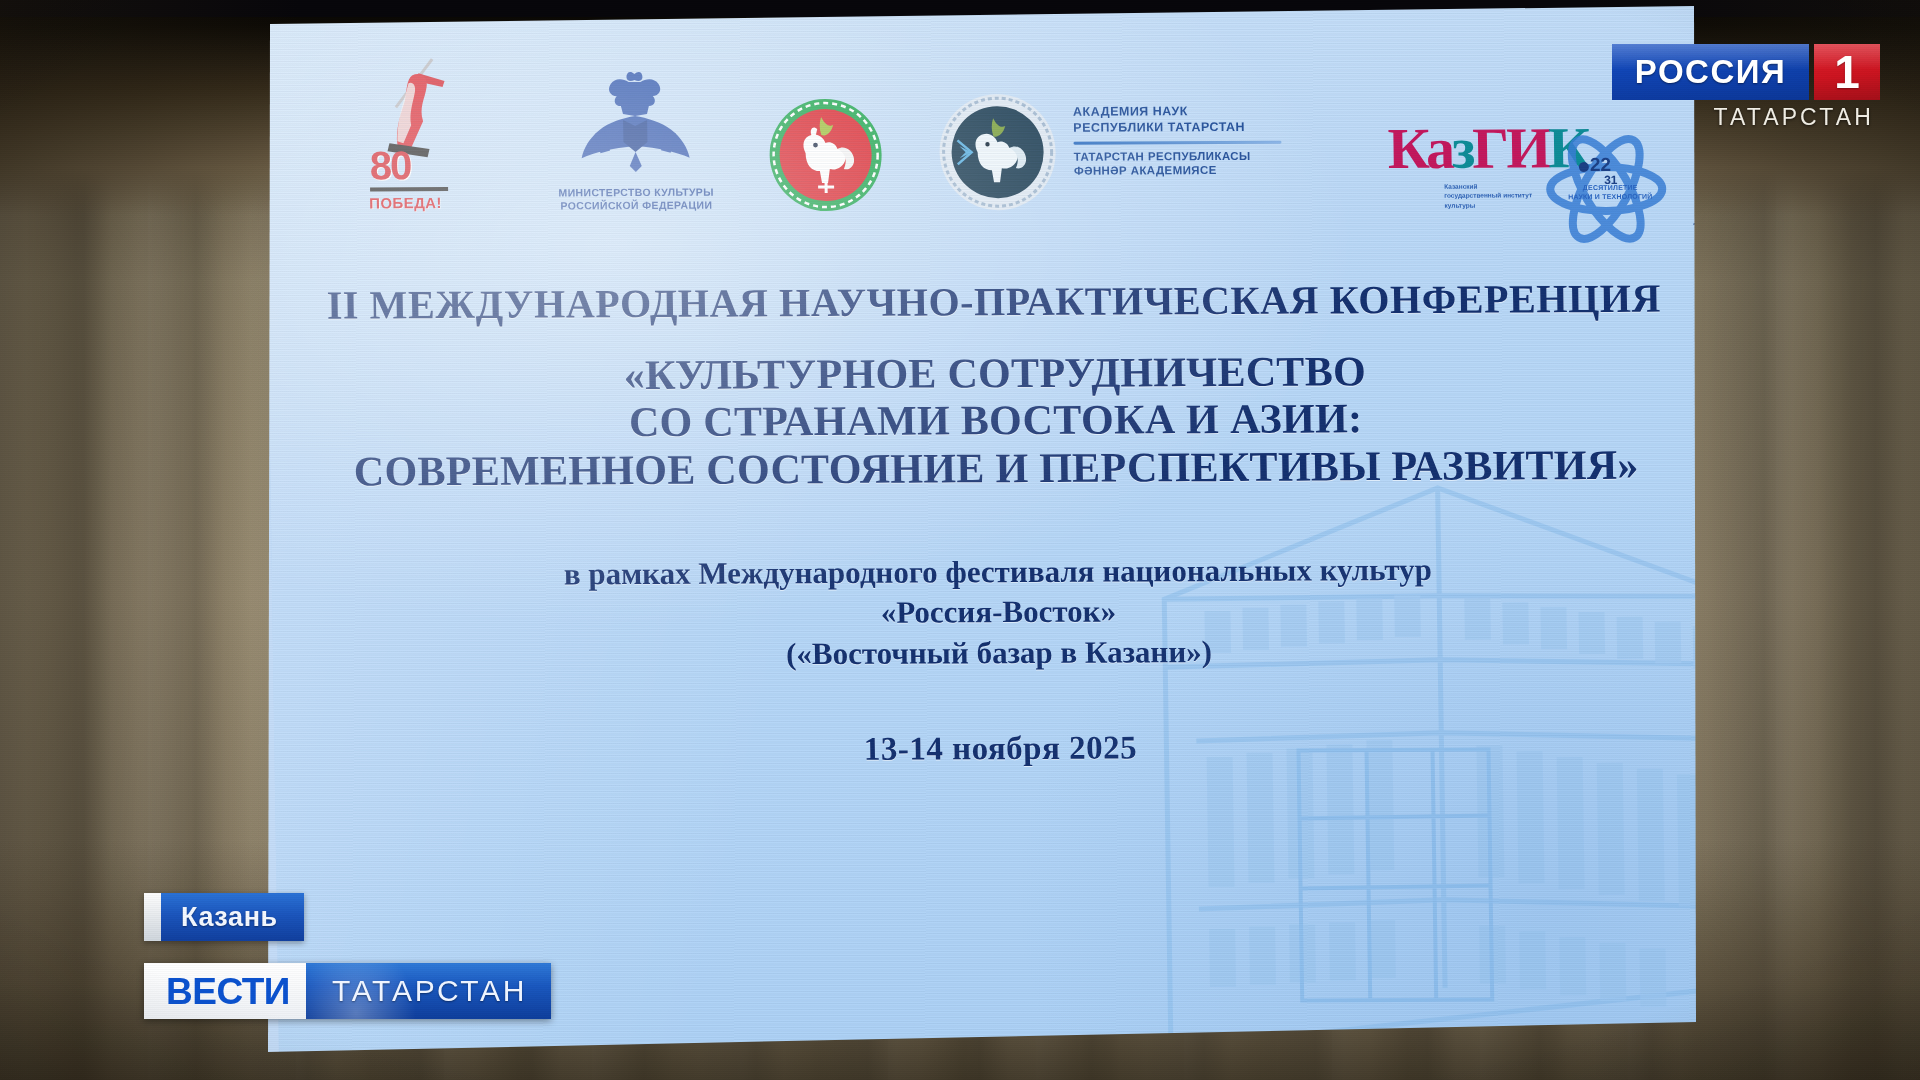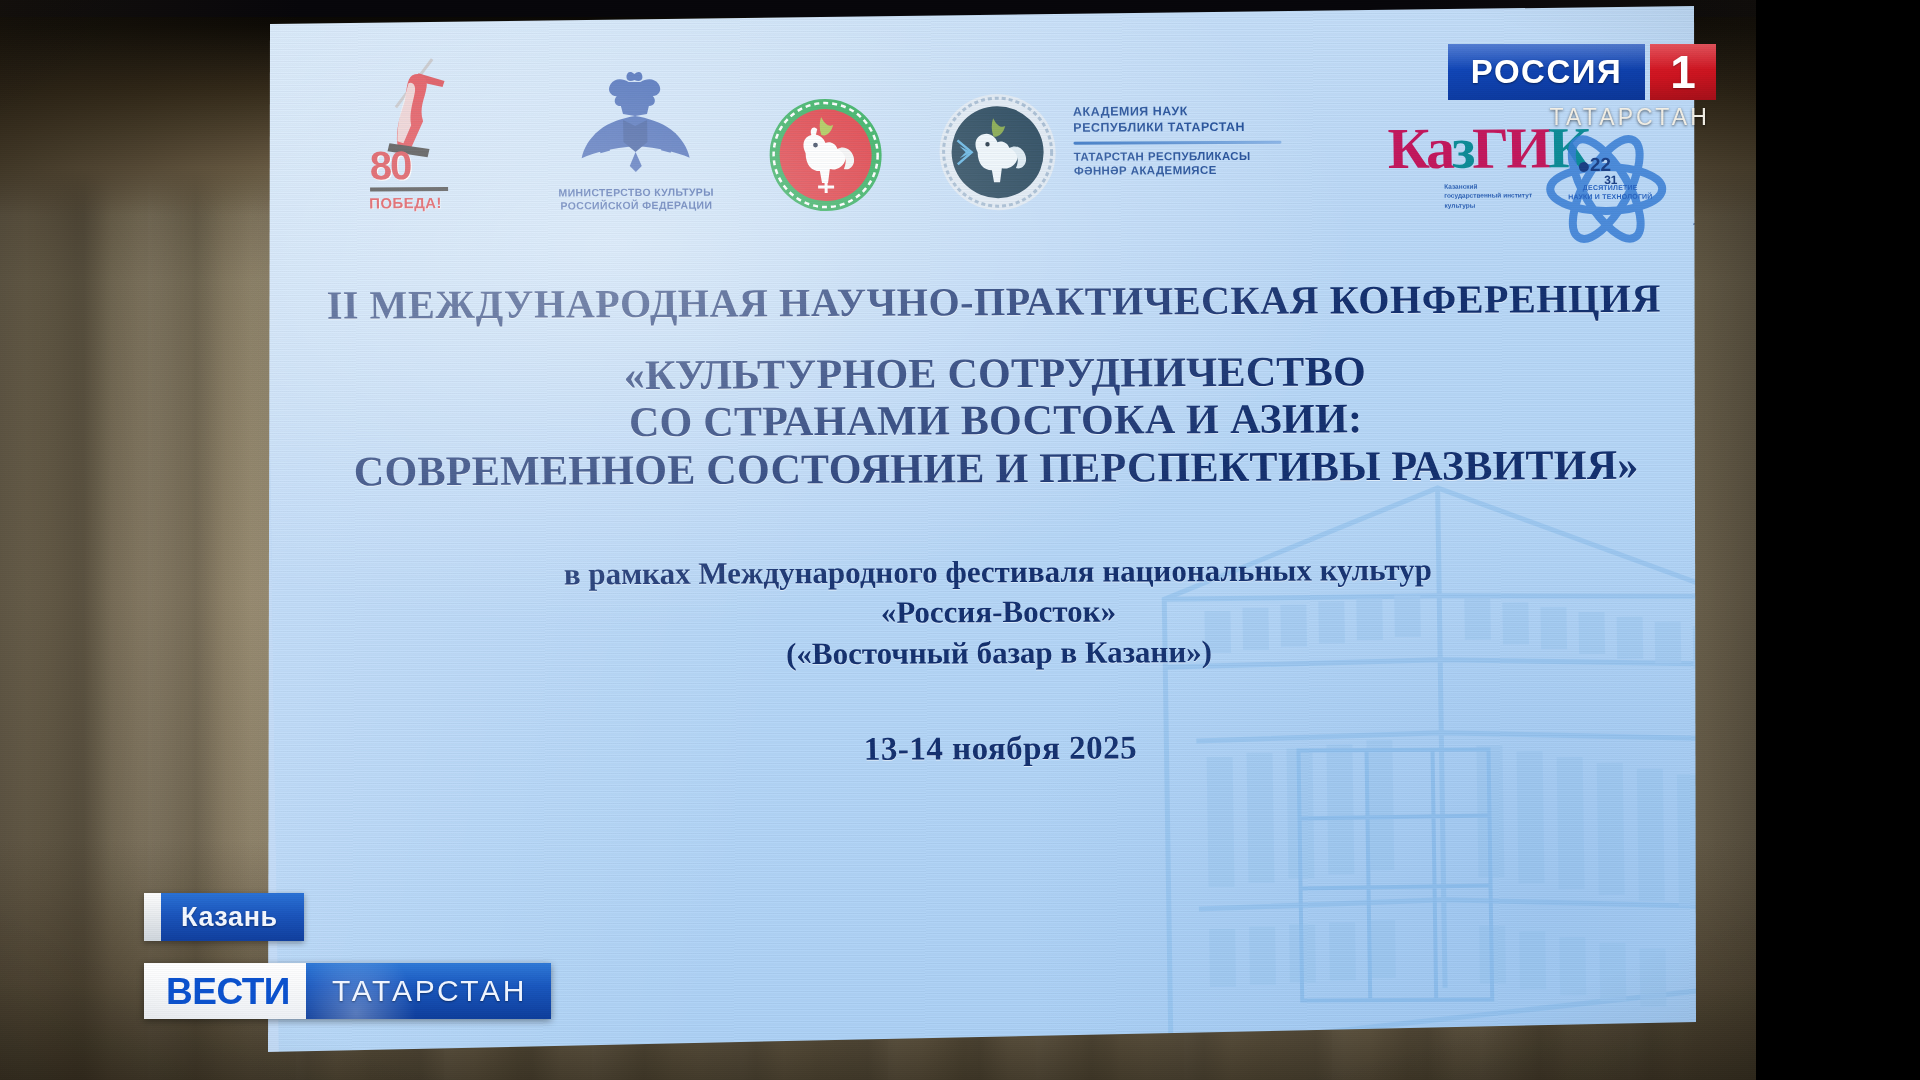--- a/index.html
+++ b/index.html
@@ -1,19 +1,19 @@
 <!DOCTYPE html>
 <html lang="ru"><head>
 <meta charset="utf-8">
 <title>Vesti Tatarstan broadcast frame</title>
 <style>
   html,body{margin:0;padding:0;background:#000;}
   *{box-sizing:border-box;}
   #stage{
-    position:relative;width:1756px;height:1080px;overflow:hidden;
+    position:relative;width:1920px;height:1080px;overflow:hidden;
     font-family:"Liberation Sans",sans-serif;background:#15803d;
   }
 
   
   .curtain{
     position:absolute;inset:0;
     background:
       linear-gradient(180deg,#0a0805 0%,#0a0805 1.6%,#2a2115 4%,#6d6049 10%,#9a8e72 26%,#a89a7d 55%,#9b8e73 82%,#7e7259 100%);
   }
   .folds{

